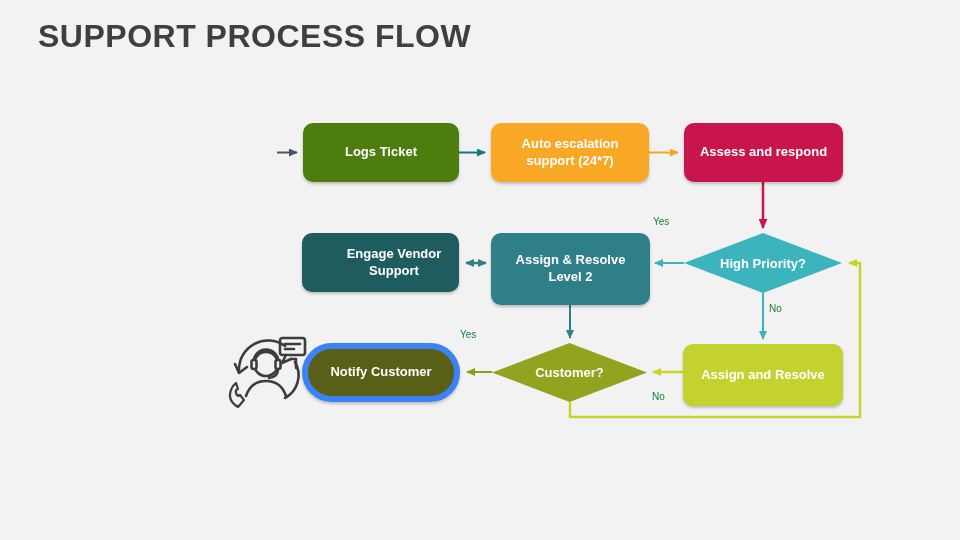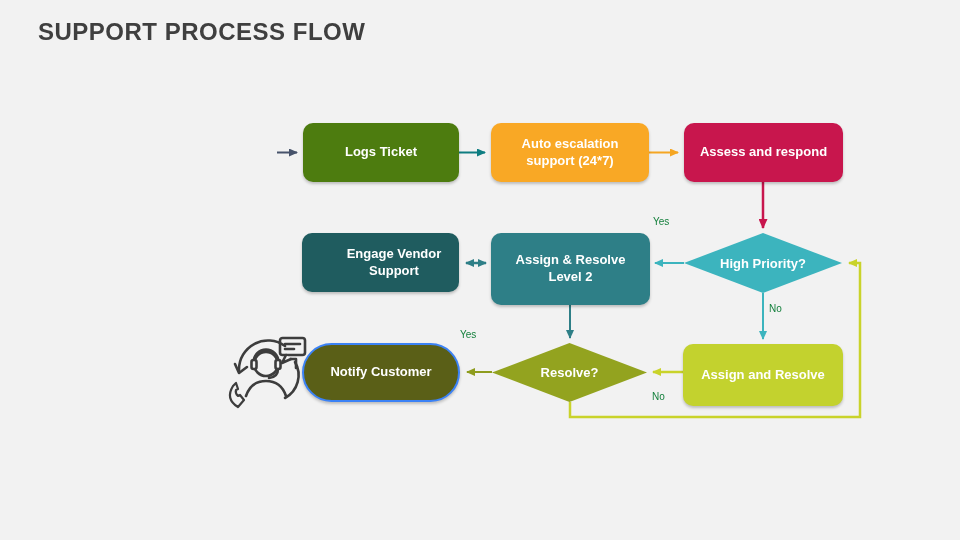--- a/index.html
+++ b/index.html
@@ -1,30 +1,30 @@
 <!DOCTYPE html>
 <html><head>
 <meta charset="utf-8">
 <style>
   html,body{margin:0;padding:0;}
   body{font-family:"Liberation Sans",sans-serif;background:#e6e6e6;}
   #slide{position:relative;width:960px;height:540px;background:#F2F2F2;overflow:hidden;}
 
-  .title{position:absolute;left:38px;top:18px;font-size:24px;font-weight:700;
+  .title{position:absolute;left:38px;top:18px;font-size:32px;font-weight:700;
          color:#3F3F3F;letter-spacing:0.5px;}
 
   .node{position:absolute;display:flex;align-items:center;justify-content:center;
         text-align:center;color:#ffffff;font-size:13px;font-weight:700;line-height:1.3;
         border-radius:10px;padding:4px 10px;box-sizing:border-box;
         box-shadow:0 2px 3px rgba(0,0,0,0.22);}
   .diamond{position:absolute;display:flex;align-items:center;justify-content:center;
         text-align:center;color:#ffffff;font-size:13px;font-weight:700;
         clip-path:polygon(50% 0,100% 50%,50% 100%,0 50%);border-radius:0;
         box-shadow:none;padding:0;}
-  .pill{border-radius:30px;border:2px solid #3b82f6;}
+  .pill{border-radius:30px;border:6px solid #3b82f6;}
 
   
   .n-event    {left:120px;top:123px;width:157px;height:59px;}
   .n-logs     {left:303px;top:123px;width:156px;height:59px;}
   .n-auto     {left:491px;top:123px;width:158px;height:59px;}
   .n-assess   {left:684px;top:123px;width:159px;height:59px;}
   .n-engage   {left:302px;top:233px;width:157px;height:59px;padding-left:37px;}
   .n-l2       {left:491px;top:233px;width:159px;height:72px;}
   .n-hp       {left:684px;top:233px;width:158px;height:60px;}
   .n-notify   {left:302px;top:343px;width:158px;height:59px;}
@@ -124,21 +124,21 @@
   <div class="node n-assess" style="background-color: rgb(200, 22, 77);">Assess and respond</div>
 
   <div class="node n-engage" style="background-color: rgb(31, 92, 95);">Engage Vendor Support</div>
 
   <div class="node n-l2" style="background-color: rgb(46, 127, 135);">Assign &amp; Resolve Level 2</div>
 
   <div class="diamond n-hp" style="background-color: rgb(60, 180, 190);">High Priority?</div>
 
   <div class="node pill n-notify" style="background-color: rgb(90, 95, 23);">Notify Customer</div>
 
-  <div class="diamond n-resolved" style="background-color: rgb(147, 163, 31);">Resolve?</div>
+  <div class="diamond n-resolved" style="background-color: rgb(147, 163, 31);">Customer?</div>
 
   <div class="node n-assign" style="background-color: rgb(195, 210, 46);">Assign and Resolve</div>
 
   <div class="edge-label l-hp-yes">Yes</div>
   <div class="edge-label l-hp-no">No</div>
   <div class="edge-label l-res-yes">Yes</div>
   <div class="edge-label l-res-no">No</div>
 
 </div>
 

